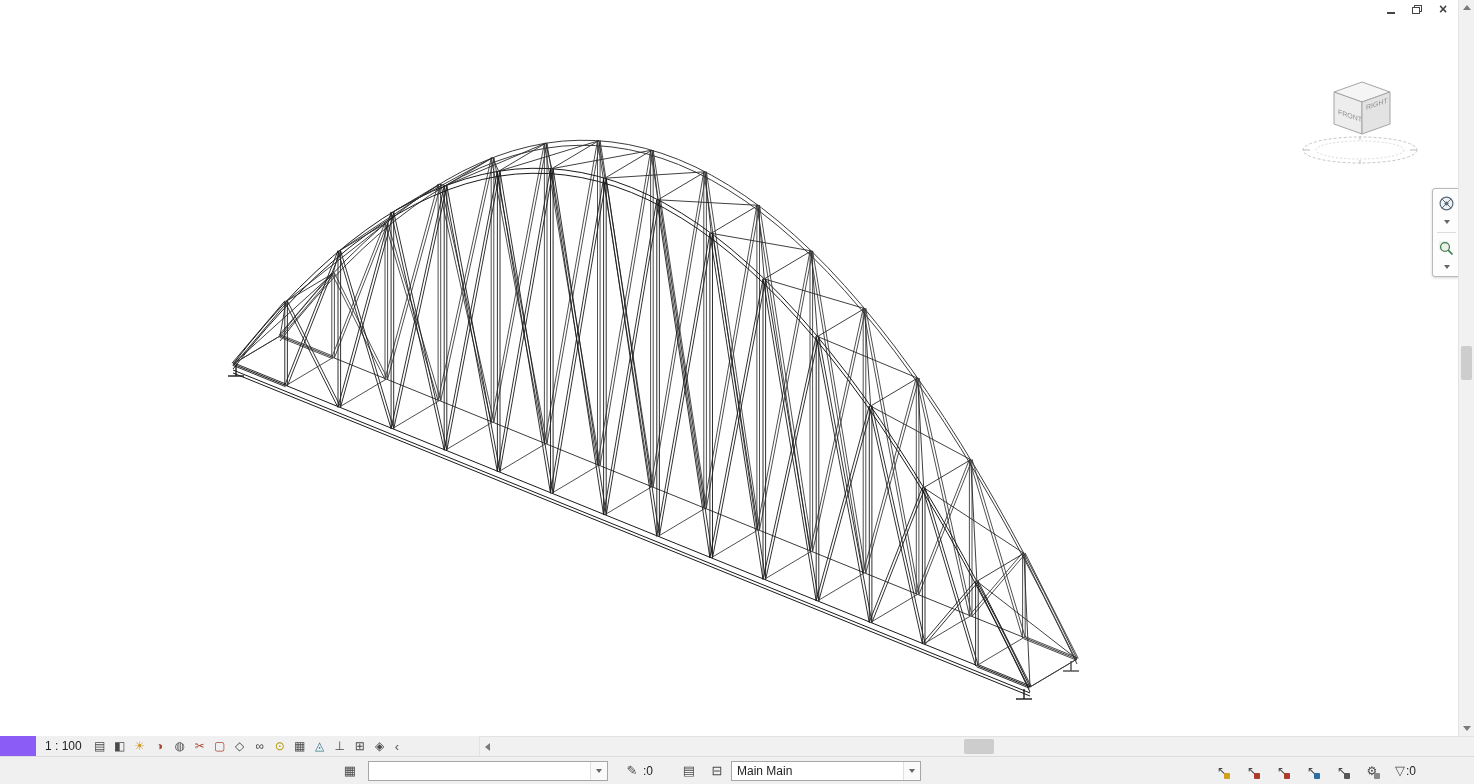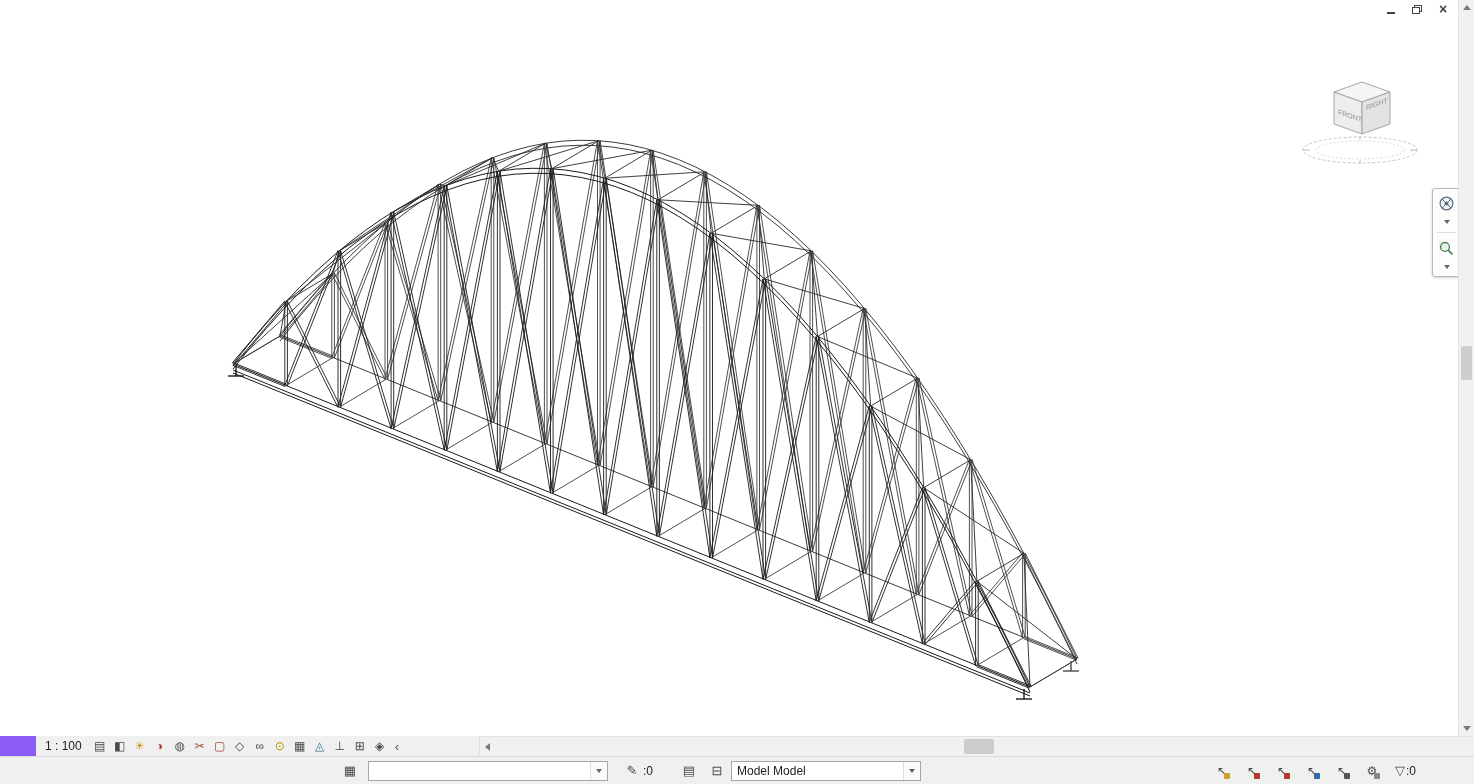--- a/index.html
+++ b/index.html
@@ -477,21 +477,21 @@
 
     <div class="sb-group" style="margin-left:14px;">
       <div class="sb-icon">✎</div>
       <span class="sb-count">:0</span>
     </div>
 
     <div class="sb-icon" style="margin-left:26px;">▤</div>
     <div class="sb-icon" style="margin-left:8px;">⊟</div>
 
     <div class="combo option-combo">
-      <span class="combo-text">Model Model</span>
+      <span class="combo-text">Main Main</span>
       <span class="combo-arrow">
           <span class="tri-down small"></span>
         </span>
     </div>
 
     <div class="toggles">
 
     <div class="toggle">
           <span>↖</span>
           <i class="dot" style="background: rgb(208, 162, 32);"></i>

